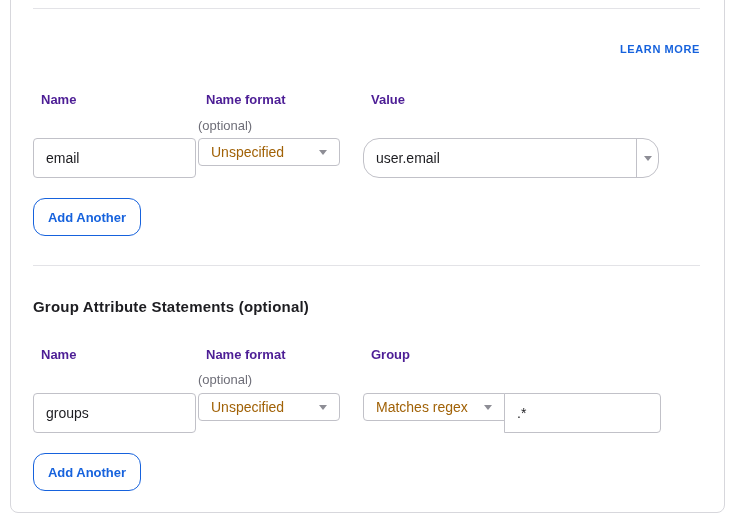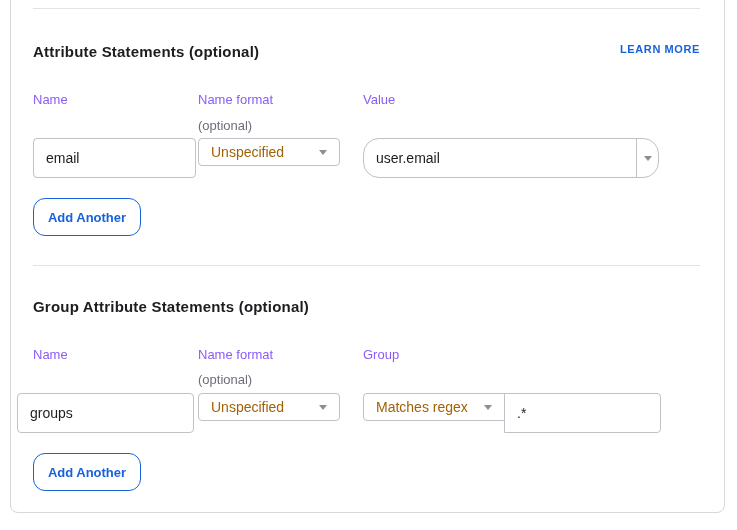--- a/index.html
+++ b/index.html
@@ -11,21 +11,21 @@
     border:1px solid #d7d7dc; border-radius:8px; background:#ffffff; }
 
   .divider { position:absolute; left:33px; width:667px; height:1px; background:#e3e3e7; }
 
   .section-title { position:absolute; left:33px; font-size:15px; font-weight:bold;
     letter-spacing:.2px; color:#1d1d21; }
 
   .learn-more { position:absolute; right:37px; font-size:11px; letter-spacing:.6px;
     color:#1662dd; text-decoration:none; cursor:pointer; }
 
-  .col-header { position:absolute; font-size:13px; font-weight:normal; color:#8b5cf6; }
+  .col-header { position:absolute; font-size:13px; font-weight:bold; color:#4c1d95;margin-left:8px; }
   .col-sub { position:absolute; font-size:13px; color:#6e6e78; }
 
   .text-input { position:absolute; height:40px; border:1px solid #c1c1c8; border-radius:4px;
     background:#fff; font-family:"Liberation Sans", sans-serif; font-size:14px; color:#1d1d21;
     padding:0 12px; outline:none; }
 
   .select-box { position:absolute; height:28px; border:1px solid #c1c1c8; border-radius:4px;
     background:#fff; display:flex; align-items:center; justify-content:space-between;
     padding:0 12px; font-size:14px; color:#a16207; cursor:pointer; }
   .select-box.joined-left { border-radius:4px 0 0 4px; }
@@ -50,21 +50,20 @@
 </style>
 </head>
 <body>
 
 <div class="stage">
 
   <div class="panel"></div>
 
   <div class="divider" style="top:8px;"></div>
 
-  <div class="section-title" style="top:43px;">Attribute Statements (optional)</div>
 
   <a class="learn-more" style="top:43px;font-weight:bold;">LEARN MORE</a>
 
   <div class="col-header" style="left:33px; top:92px;">Name</div>
   <div class="col-header" style="left:198px; top:92px;">Name format</div>
   <div class="col-sub" style="left:198px; top:118px;">(optional)</div>
   <div class="col-header" style="left:363px; top:92px;">Value</div>
 
   <input class="text-input" style="left: 33px; top: 138px; width: 163px;" value="email">
 
@@ -84,21 +83,21 @@
 
   <div class="divider" style="top:265px;"></div>
 
   <div class="section-title" style="top:298px;">Group Attribute Statements (optional)</div>
 
   <div class="col-header" style="left:33px; top:347px;">Name</div>
   <div class="col-header" style="left:198px; top:347px;">Name format</div>
   <div class="col-sub" style="left:198px; top:372px;">(optional)</div>
   <div class="col-header" style="left:363px; top:347px;">Group</div>
 
-  <input class="text-input" style="left: 17px; top: 393px; width: 177px;" value="groups">
+  <input class="text-input" style="left: 33px; top: 393px; width: 163px;" value="groups">
 
   <div class="select-box" style="left:198px; top:393px; width:142px;">
     <span>Unspecified</span>
     <span class="caret"></span>
   </div>
 
   <div class="select-box joined-left" style="left:363px; top:393px; width:142px;">
     <span>Matches regex</span>
     <span class="caret"></span>
   </div>

